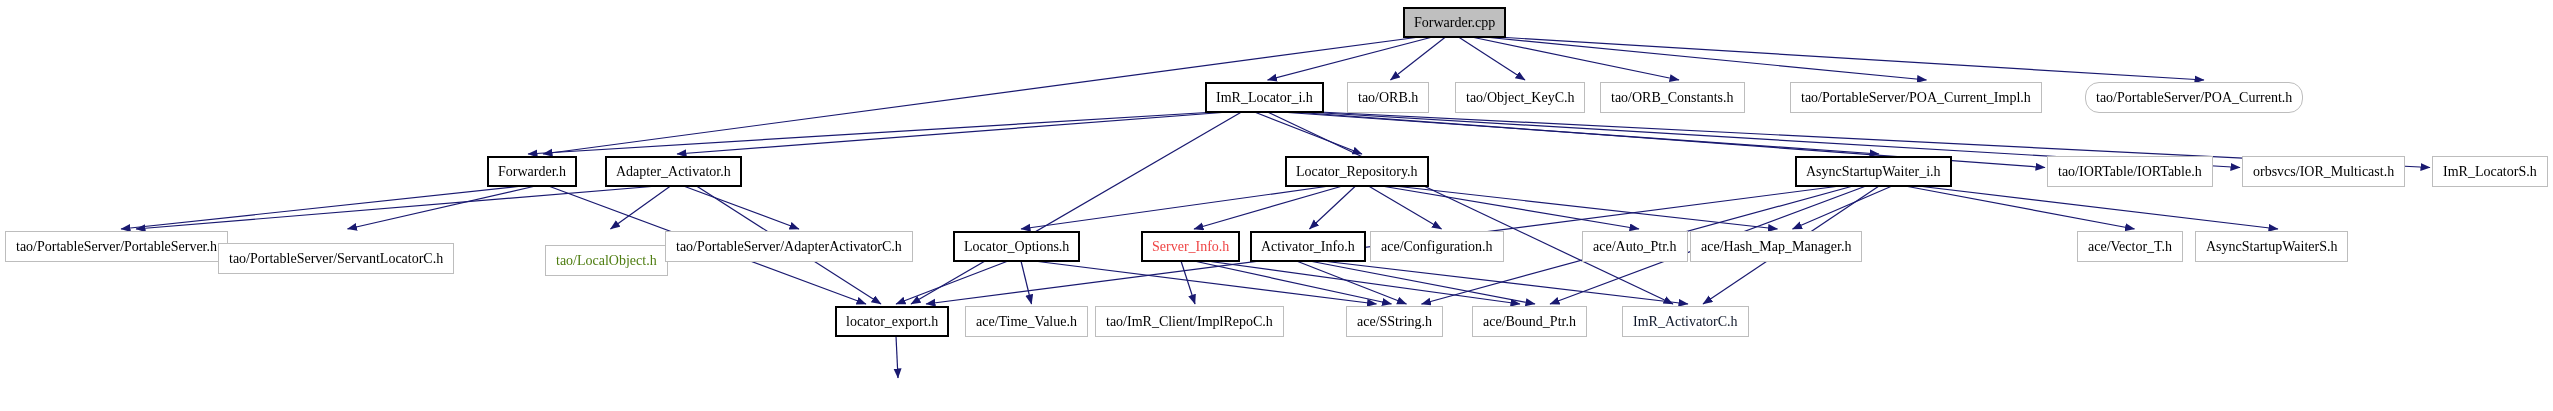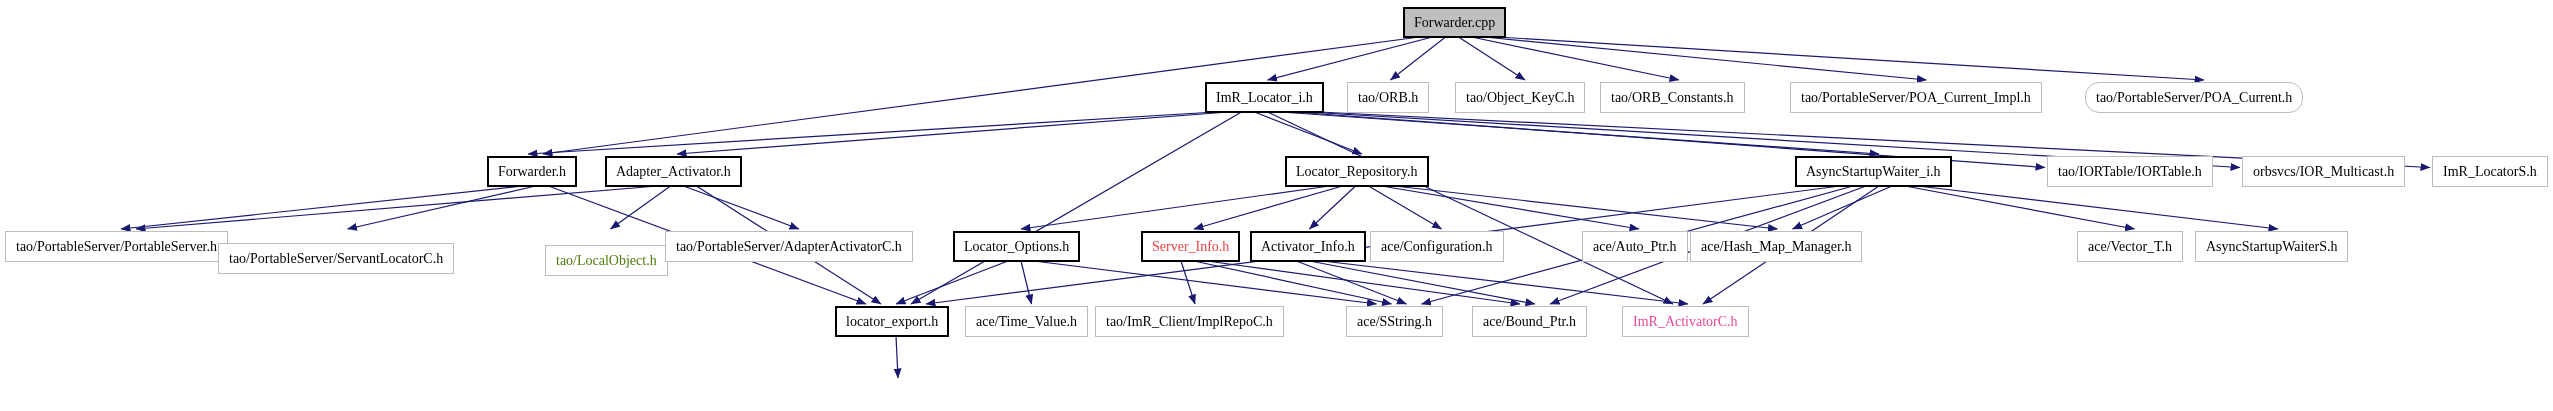--- a/index.html
+++ b/index.html
@@ -132,15 +132,15 @@
     <div class="node plain" style="left: 1370px; top: 231px; border-color: rgb(189, 189, 189); color: rgb(0, 0, 0);">ace/Configuration.h</div>
     <div class="node plain" style="left: 1582px; top: 231px; border-color: rgb(189, 189, 189); color: rgb(0, 0, 0);">ace/Auto_Ptr.h</div>
     <div class="node plain" style="left: 1690px; top: 231px; border-color: rgb(189, 189, 189); color: rgb(0, 0, 0);">ace/Hash_Map_Manager.h</div>
     <div class="node plain" style="left: 2077px; top: 231px; border-color: rgb(189, 189, 189); color: rgb(0, 0, 0);">ace/Vector_T.h</div>
     <div class="node plain" style="left: 2195px; top: 231px; border-color: rgb(189, 189, 189); color: rgb(0, 0, 0);">AsyncStartupWaiterS.h</div>
     <div class="node linked" style="left: 835px; top: 306px; border-color: rgb(0, 0, 0); color: rgb(0, 0, 0);">locator_export.h</div>
     <div class="node plain" style="left: 965px; top: 306px; border-color: rgb(189, 189, 189); color: rgb(0, 0, 0);">ace/Time_Value.h</div>
     <div class="node plain" style="left: 1095px; top: 306px; border-color: rgb(189, 189, 189); color: rgb(0, 0, 0);">tao/ImR_Client/ImplRepoC.h</div>
     <div class="node plain" style="left: 1346px; top: 306px; border-color: rgb(189, 189, 189); color: rgb(0, 0, 0);">ace/SString.h</div>
     <div class="node plain" style="left: 1472px; top: 306px; border-color: rgb(189, 189, 189); color: rgb(0, 0, 0);">ace/Bound_Ptr.h</div>
-    <div class="node plain" style="left: 1622px; top: 306px; border-color: rgb(189, 189, 189); color: #ec4899;">ImR_ActivatorC.h</div>
+    <div class="node plain" style="left: 1622px; top: 306px; border-color: rgb(189, 189, 189); color: #0f172a;">ImR_ActivatorC.h</div>
     <div class="node plain" style="left: 840px; top: 380px; border-color: rgb(189, 189, 189); color: rgb(0, 0, 0); margin-top: 44px;">ace/config-all.h</div>
   </div>
 
 </body></html>

